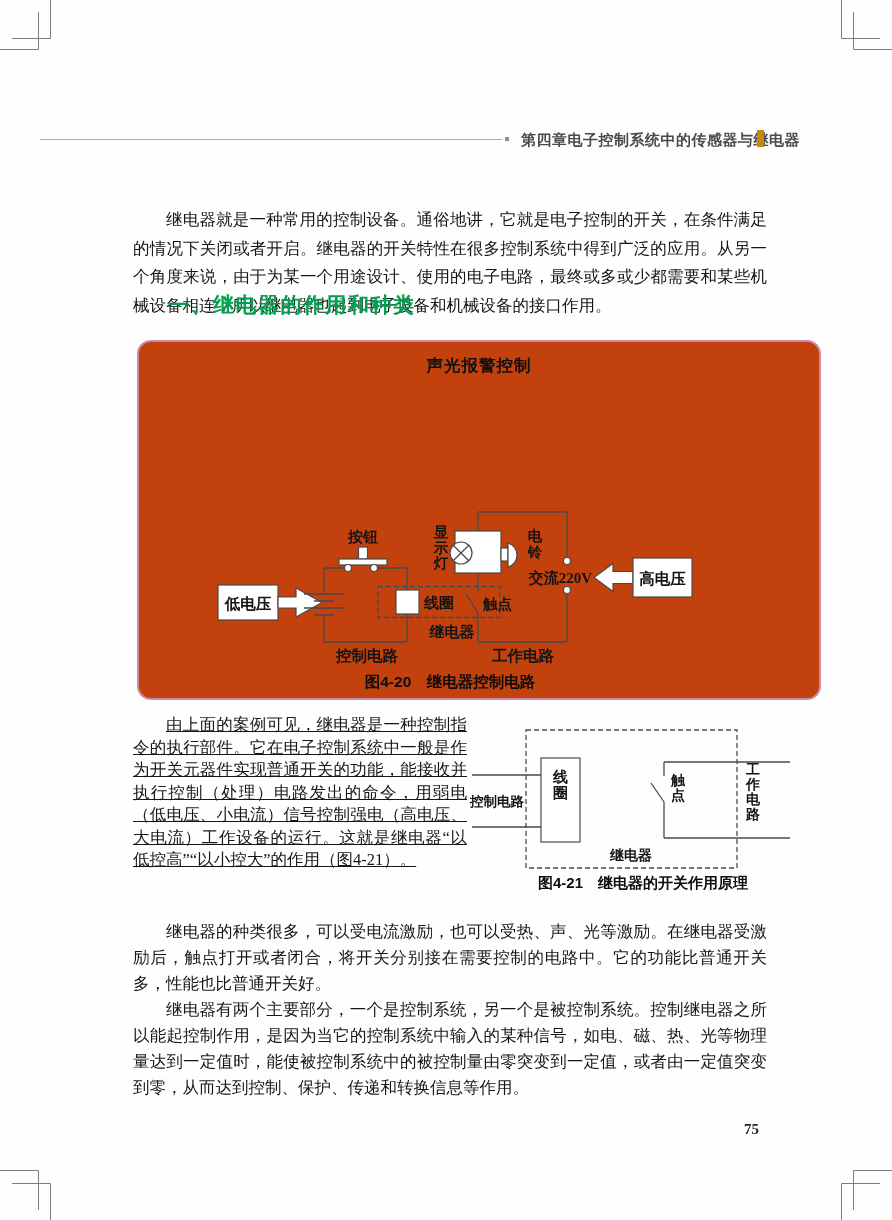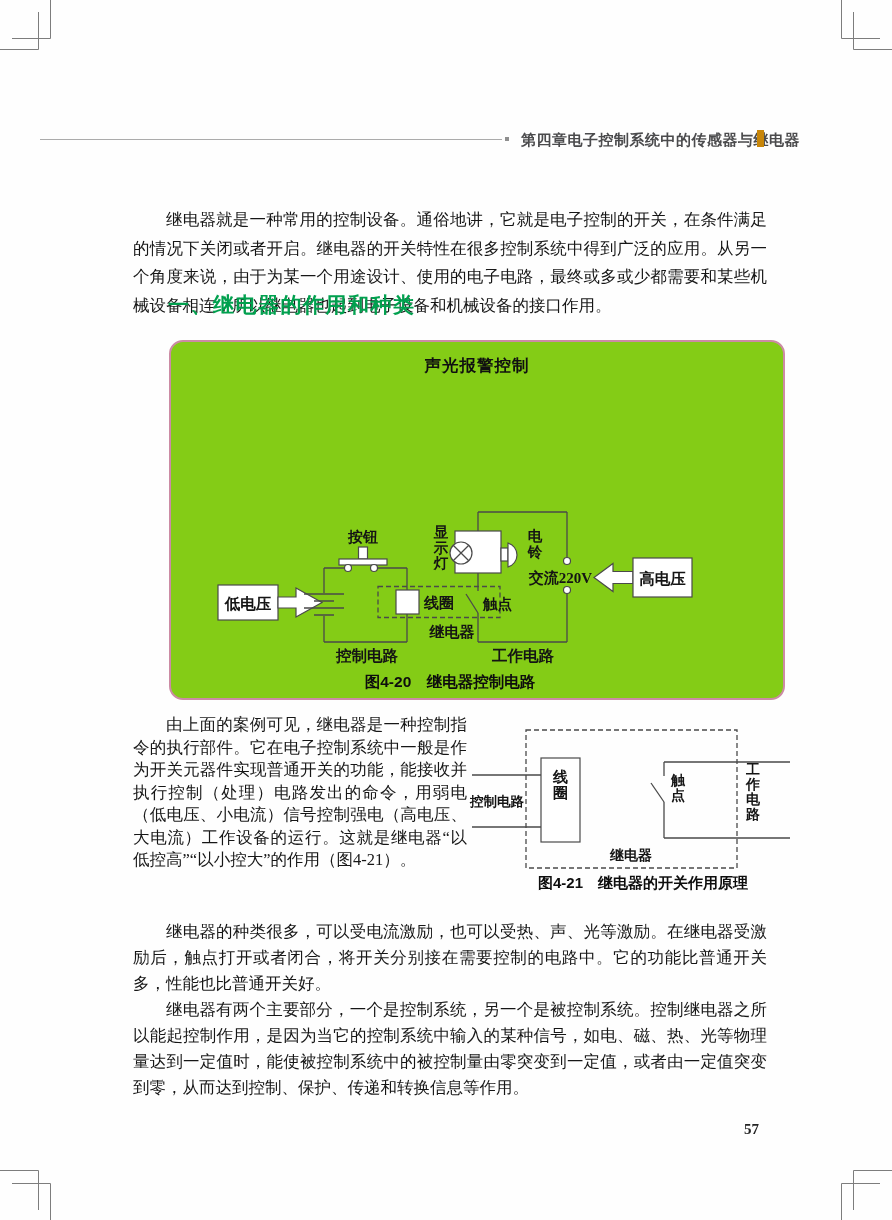--- a/index.html
+++ b/index.html
@@ -15,33 +15,33 @@
   .rule-dot{position:absolute;left:505px;top:137px;width:4px;height:4px;background:#8f8f8f;}
   .headtext{
     position:absolute;top:131px;left:521px;display:flex;white-space:nowrap;
     font-family:"Liberation Sans","DejaVu Sans",sans-serif;font-weight:bold;font-size:15px;
     color:var(--header-text,#4b4b4d);letter-spacing:0.5px;
   }
   .accent-bar{position:absolute;top:130px;left:757px;width:7px;height:17px;background:var(--accent-orange,#c8860a);}
   
   .para{position:absolute;margin:0;text-align:justify;text-indent:2em;font-size:16.5px;color:#161616;}
   .intro{left:133px;top:174px;width:634px;line-height:28.5px;margin-top:32px;}
-  .col-left{left:133px;top:714px;width:334px;line-height:22.5px;}
+  .col-left{left:133px;top:714px;width:334px;line-height:22.5px;text-decoration:underline;}
   .p-types{left:133px;top:919px;width:634px;line-height:26px;}
   .p-twoparts{left:133px;top:997px;width:634px;line-height:26px;}
   
   .section{
     position:absolute;left:168px;top:291px;margin:0;
     font-family:Liberation Serif, serif;font-size:21px;font-weight:bold;
     color:var(--accent-green,#00a04e);letter-spacing:1.5px;
   }
   
   .casebox{
-    position:absolute;left:137px;top:340px;width:616px;height:360px;box-sizing:border-box;
-    border:2px solid var(--box-border-pink,#cc8ba4);border-radius:14px;background:#84cc16;margin-left:32px;
+    position:absolute;left:137px;top:340px;width:684px;height:360px;box-sizing:border-box;
+    border:2px solid var(--box-border-pink,#cc8ba4);border-radius:14px;background:#c2410c;
   }
   .casetitle{
     margin:13px 0 0;text-align:center;font-family:"Liberation Sans","DejaVu Sans",sans-serif;
     font-size:16.5px;font-weight:bold;color:#101010;letter-spacing:1px;
   }
   .casebody{margin:9px 21px 0;font-size:16px;line-height:27px;text-indent:2em;text-align:justify;color:#151515;}
   
   .fig{position:absolute;pointer-events:none;}
   .fig420{left:140px;top:505px;}
   .fig421{left:460px;top:712px;}
@@ -154,14 +154,14 @@
     </g>
     <text class="dlabel vt" x="678" y="785" font-size="14" text-anchor="middle"><tspan x="678" dy="0">触</tspan><tspan x="678" dy="1.08em">点</tspan></text>
     <text class="dlabel vt" x="753" y="774" font-size="14" text-anchor="middle"><tspan x="753" dy="0">工</tspan><tspan x="753" dy="1.08em">作</tspan><tspan x="753" dy="1.08em">电</tspan><tspan x="753" dy="1.08em">路</tspan></text>
     <text class="dlabel" x="631" y="860" font-size="14" text-anchor="middle">继电器</text>
     <text class="fig-caption" x="643" y="888" font-size="15" text-anchor="middle">图4-21　继电器的开关作用原理</text>
   </svg>
 
   <p class="para p-types">继电器的种类很多，可以受电流激励，也可以受热、声、光等激励。在继电器受激励后，触点打开或者闭合，将开关分别接在需要控制的电路中。它的功能比普通开关多，性能也比普通开关好。</p>
   <p class="para p-twoparts">继电器有两个主要部分，一个是控制系统，另一个是被控制系统。控制继电器之所以能起控制作用，是因为当它的控制系统中输入的某种信号，如电、磁、热、光等物理量达到一定值时，能使被控制系统中的被控制量由零突变到一定值，或者由一定值突变到零，从而达到控制、保护、传递和转换信息等作用。</p>
 
-  <div class="pagenum">57</div>
+  <div class="pagenum">75</div>
 </div>
 
 </body></html>

